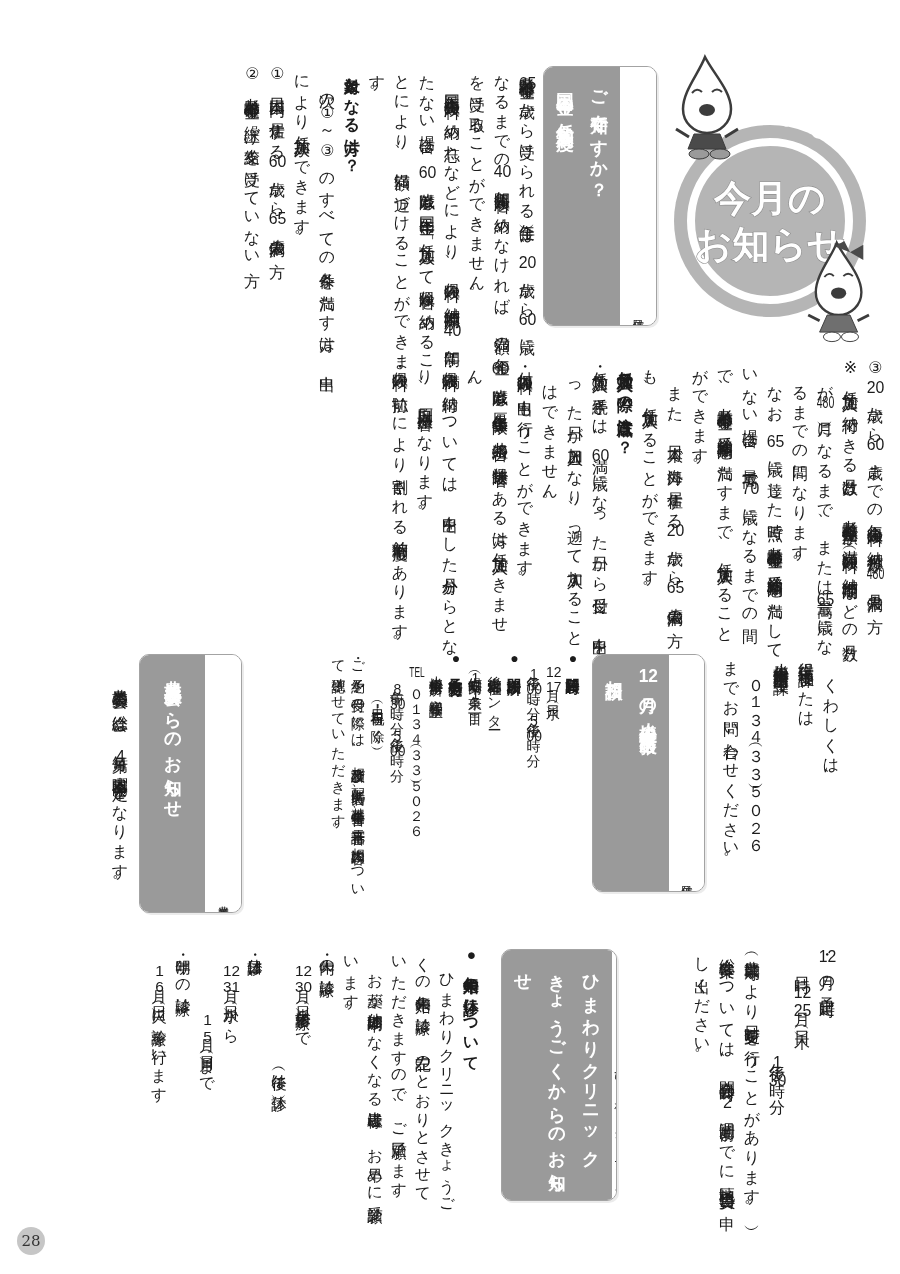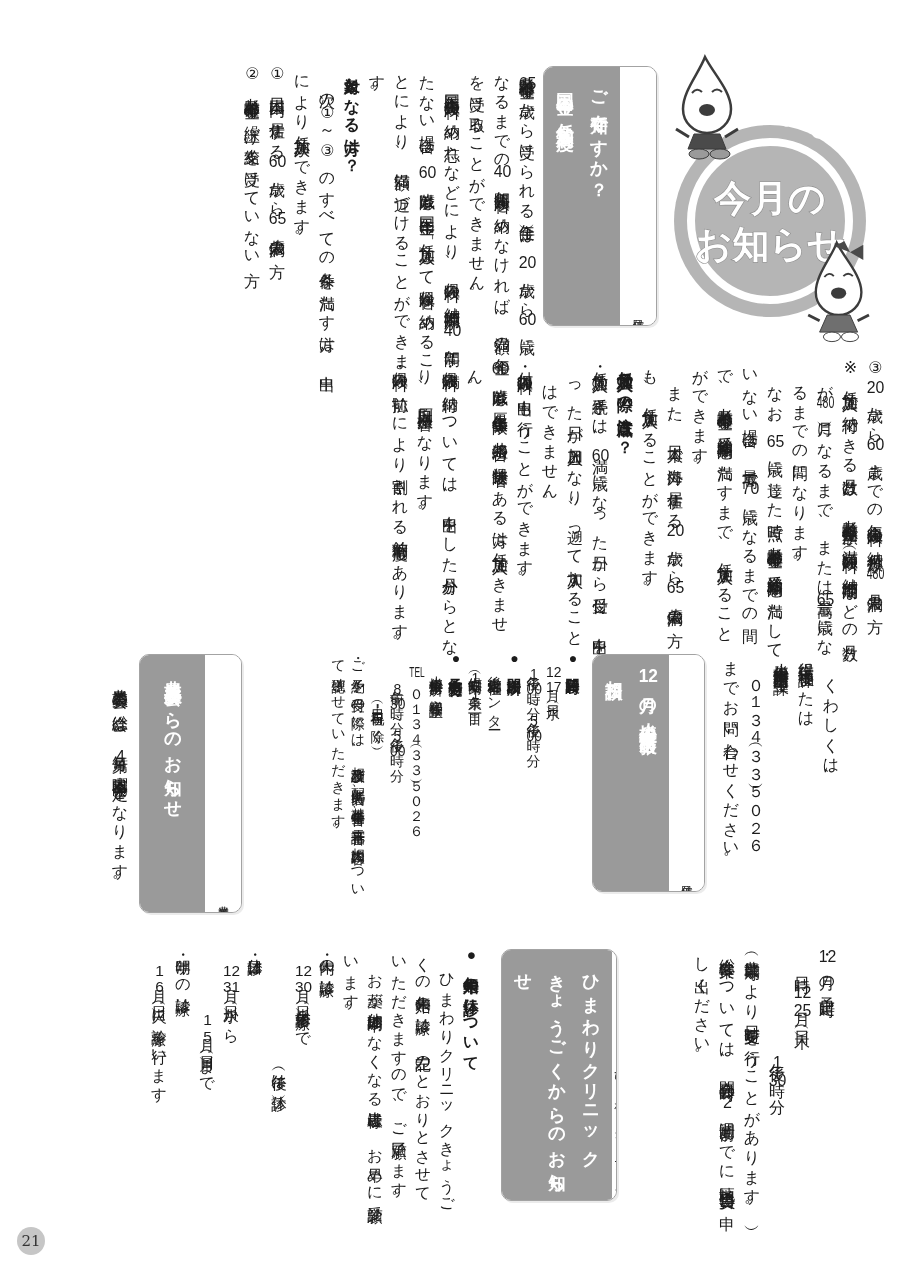--- a/index.html
+++ b/index.html
@@ -191,16 +191,16 @@
       <p class="">　<span class="tcy">12</span>月<span class="tcy">30</span>日（火）午前診療まで</p>
       <p class="">　　　　　　　（午後は休診）</p>
       <p class="">・休診日は、</p>
       <p class="">　<span class="tcy">12</span>月<span class="tcy">31</span>日（水）から</p>
       <p class="">　　　　<span class="tcy">1</span>月<span class="tcy">5</span>日（月）まで</p>
       <p class="">・年明けの診療は、</p>
       <p class="">　<span class="tcy">1</span>月<span class="tcy">6</span>日（火）に診療を行います</p>
     </div>
 
   <div class="pagenum">
-    <span>21</span>
+    <span>28</span>
   </div>
 
 </div>
 
 </body></html>

